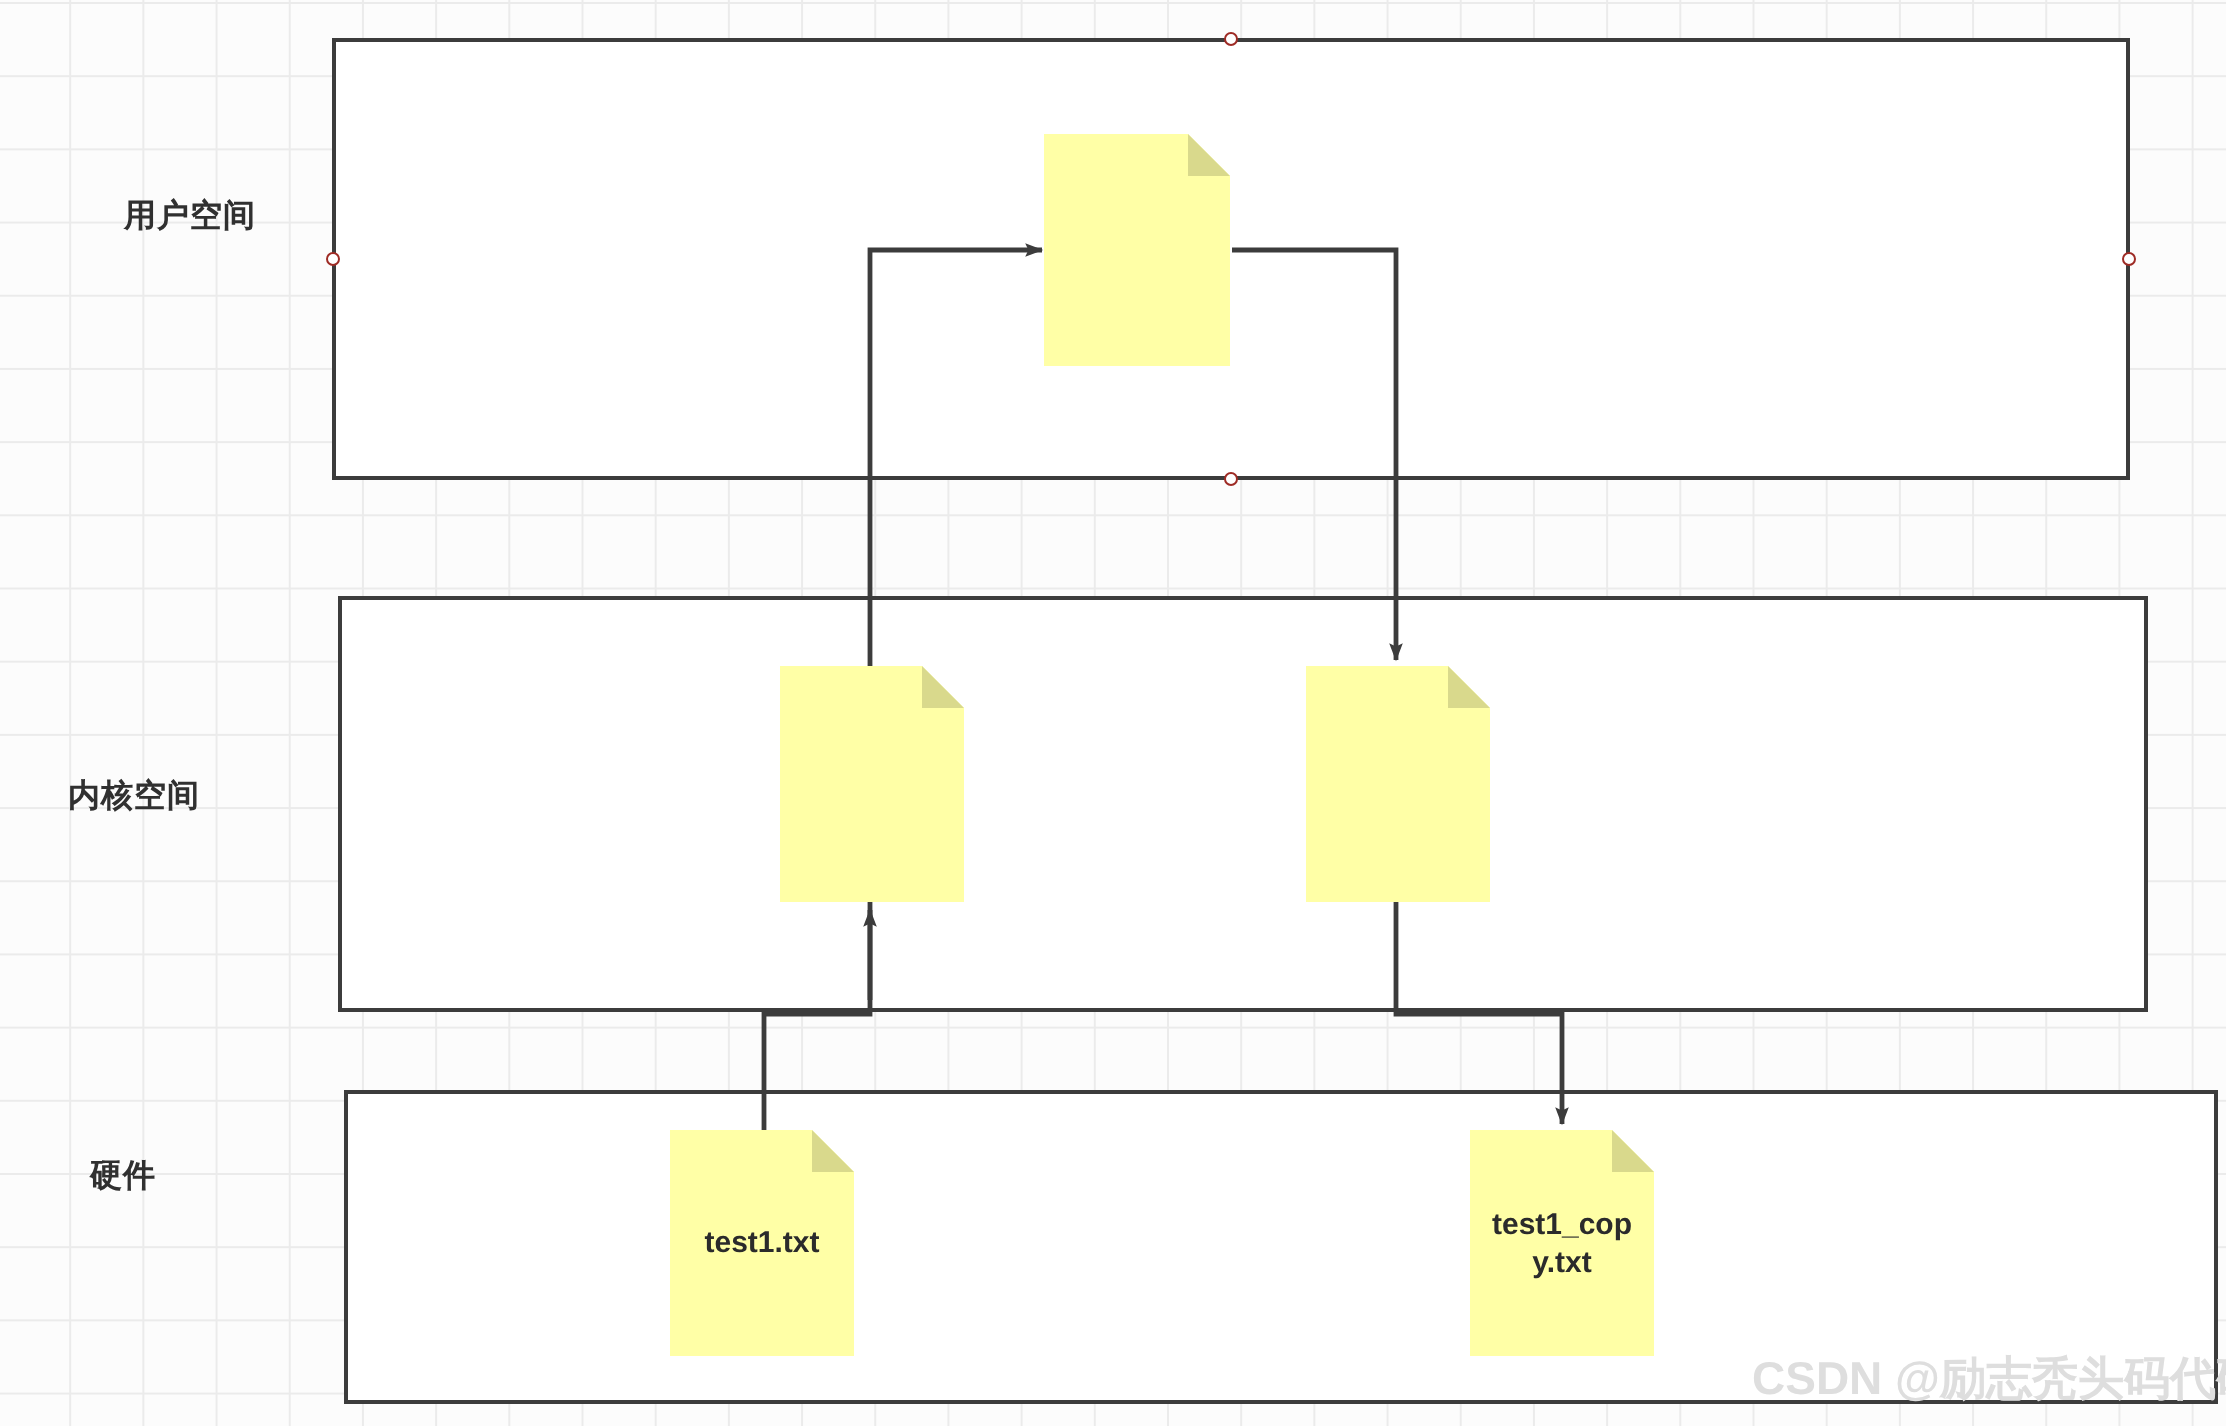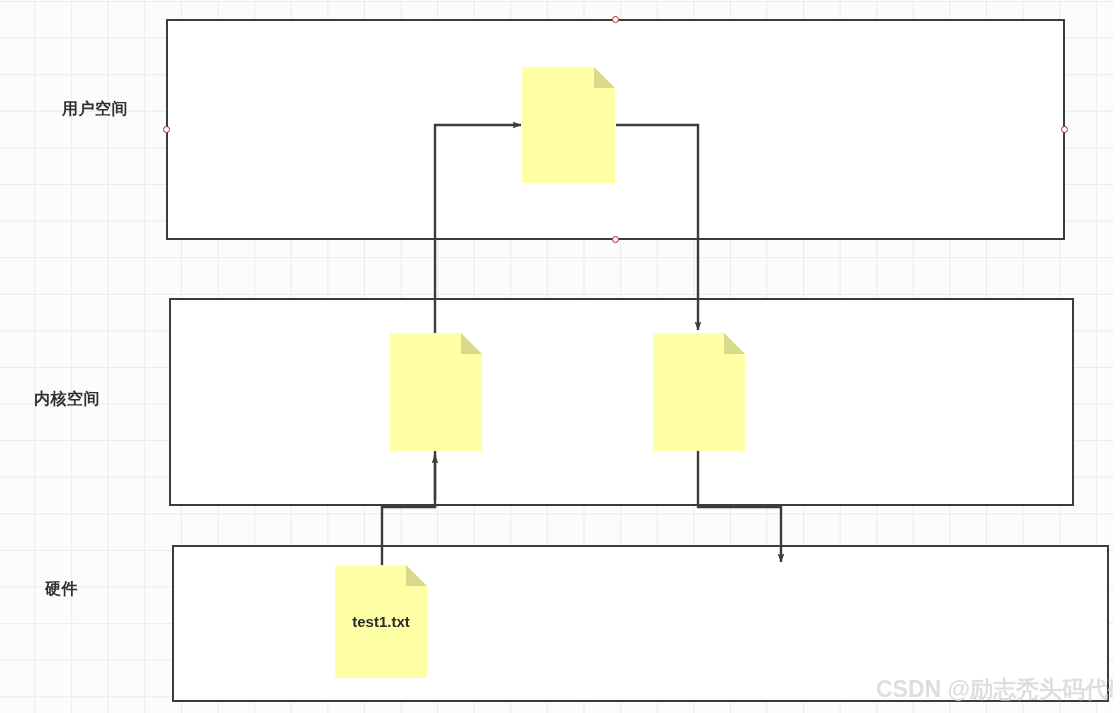--- a/index.html
+++ b/index.html
@@ -138,20 +138,25 @@
     <div class="note-fold"></div>
     <div class="note-text"></div>
   </div>
 
   <div class="note" style="left:335px; top:565px; width:92px; height:113px;">
     <div class="note-body"></div>
     <div class="note-fold"></div>
     <div class="note-text">test1.txt</div>
   </div>
 
+  <div class="note" style="left:735px; top:565px; width:92px; height:113px;">
+    <div class="note-body"></div>
+    <div class="note-fold"></div>
+    <div class="note-text">test1_copy.txt</div>
+  </div>
 
   <div class="handle" style="left:612px; top:16px;"></div>
   <div class="handle" style="left:612px; top:236px;"></div>
   <div class="handle" style="left:163px; top:126px;"></div>
   <div class="handle" style="left:1061px; top:126px;"></div>
 
   <div class="watermark" style="left:876px; top:676px;">CSDN @励志秃头码代码</div>
 
 </div>
 

